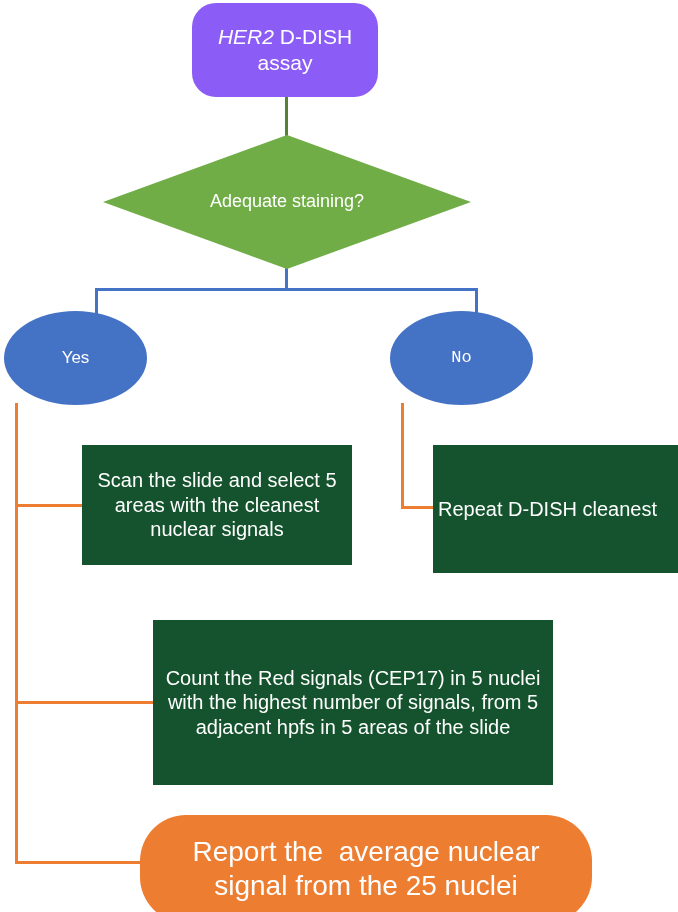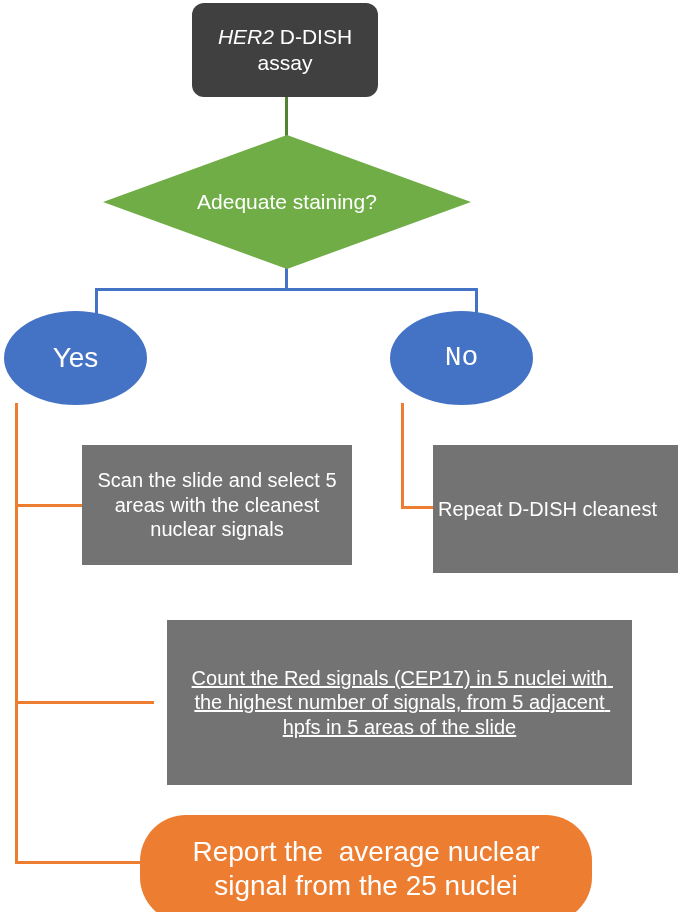--- a/index.html
+++ b/index.html
@@ -28,68 +28,68 @@
     line-height: 1.22;
     white-space: pre-wrap;
   }
 
   
   .node-start {
     left: 192px;
     top: 3px;
     width: 186px;
     height: 94px;
-    background: #404040;
-    border-radius: 12px;
+    background: #8b5cf6;
+    border-radius: 24px;
     font-size: 21px;
     padding: 16px 12px;
   }
   .node-start .em { font-style: italic; }
 
   
   .node-decision {
     left: 103px;
     top: 135px;
     width: 368px;
     height: 134px;
-    font-size: 21px;
+    font-size: 18px;
   }
   .node-decision .diamond-bg {
     position: absolute;
     inset: 0;
     background: #70AD47;
     clip-path: polygon(50% 0%, 100% 50%, 50% 100%, 0% 50%);
   }
   .node-decision .diamond-label {
     position: relative;
     z-index: 2;
     width: 60%;
   }
 
   
   .node-ellipse {
     background: #4472C4;
     border-radius: 50%;
-    font-size: 28px;
+    font-size: 17px;
     width: 143px;
     height: 94px;
     top: 311px;
   }
   .node-yes { left: 4px; }
   .node-no  { left: 390px; font-family: Liberation Mono, monospace; }
 
   
   .node-process {
-    background: #737373;
+    background: #14532d;
     font-size: 20px;
     padding: 0 8px;
   }
   .node-scan   { left: 82px;  top: 445px; width: 270px; height: 120px; }
   .node-repeat { left: 433px; top: 445px; width: 252px; height: 128px; justify-content: flex-start; padding-left: 5px; }
-  .node-count  { left: 167px; top: 620px; width: 465px; height: 165px; text-decoration: underline; }
+  .node-count  { left: 153px; top: 620px; width: 400px; height: 165px; }
 
   
   .node-report {
     left: 140px;
     top: 815px;
     width: 452px;
     height: 108px;
     background: #ED7D31;
     border-radius: 46px;
     font-size: 28px;

